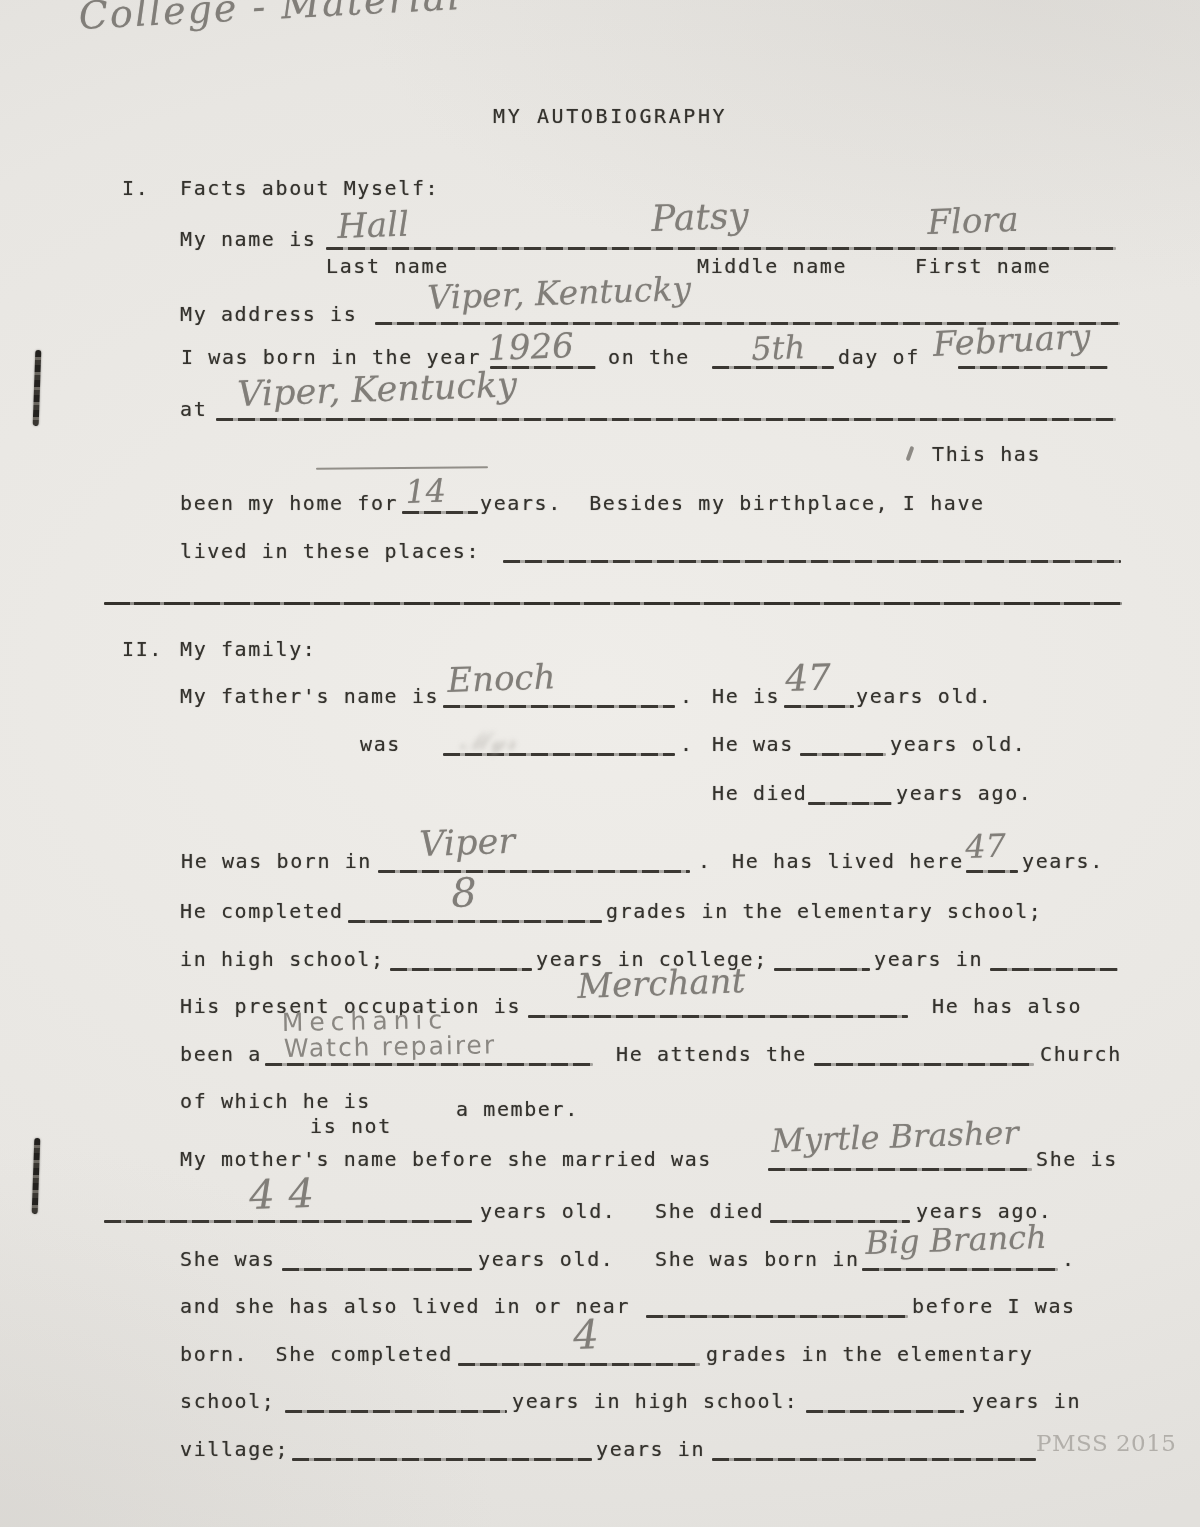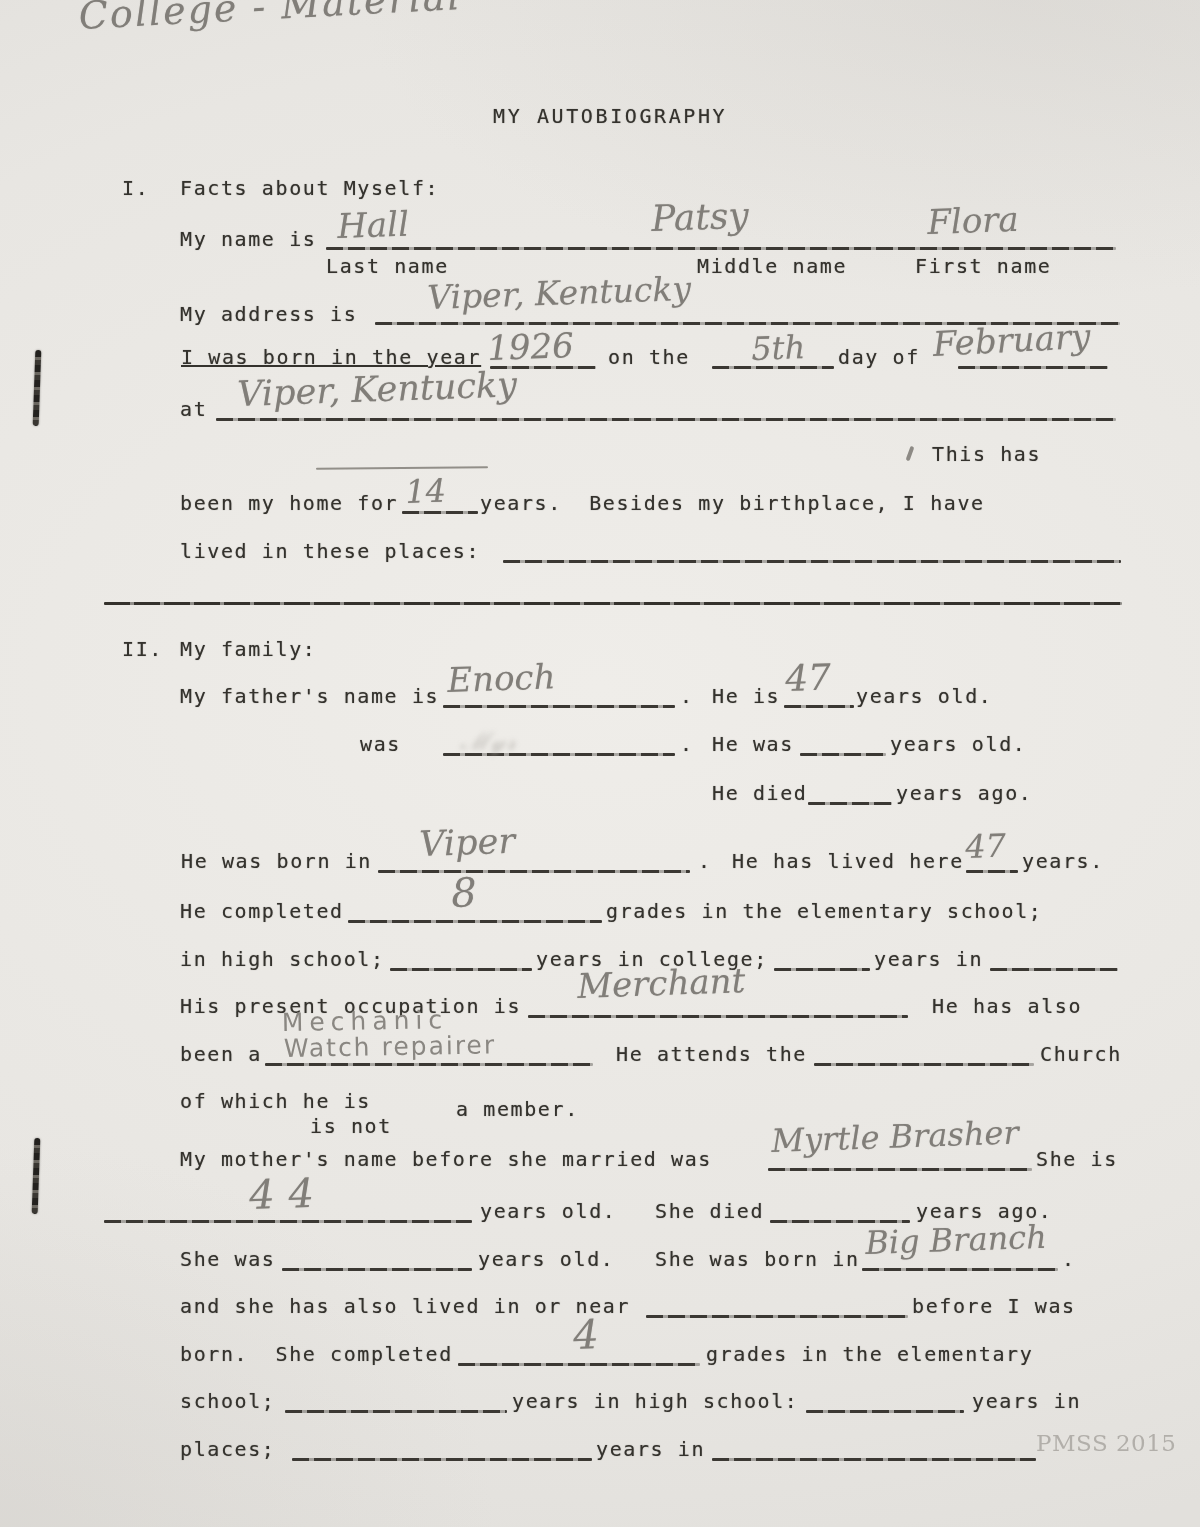--- a/index.html
+++ b/index.html
@@ -76,21 +76,21 @@
   <span class="hw" style="left:652px;top:198px;font-size:36px;">Patsy</span>
   <span class="hw" style="left:928px;top:202px;font-size:34px;">Flora</span>
   <span class="t" style="left:326px;top:255px;">Last name</span>
   <span class="t" style="left:657px;top:255px;padding-left:40px;">Middle name</span>
   <span class="t" style="left:915px;top:255px;">First name</span>
 
   <span class="t" style="left:180px;top:303px;">My address is</span>
   <div class="ul" style="left:375px;top:322px;width:745px;"></div>
   <span class="hw" style="left:428px;top:278px;font-size:33px;">Viper, Kentucky</span>
 
-  <span class="t" style="left:181px;top:346px;text-decoration:underline;">I was born in the year</span>
+  <span class="t" style="left:181px;top:346px;">I was born in the year</span>
   <div class="ul" style="left:490px;top:366px;width:106px;"></div>
   <span class="hw" style="left:488px;top:328px;font-size:34px;">1926</span>
   <span class="t" style="left:608px;top:346px;">on the</span>
   <div class="ul" style="left:712px;top:366px;width:122px;"></div>
   <span class="hw" style="left:752px;top:330px;font-size:32px;">5th</span>
   <span class="t" style="left:838px;top:346px;">day of</span>
   <div class="ul" style="left:958px;top:366px;width:150px;"></div>
   <span class="hw" style="left:934px;top:324px;font-size:34px;transform:rotate(-3deg);">February</span>
 
   <span class="t" style="left:180px;top:398px;">at</span>
@@ -200,20 +200,20 @@
   <div class="ul" style="left:458px;top:1363px;width:242px;"></div>
   <span class="hw" style="left:574px;top:1312px;font-size:40px;">4</span>
   <span class="t" style="left:706px;top:1343px;">grades in the elementary</span>
 
   <span class="t" style="left:180px;top:1390px;">school;</span>
   <div class="ul" style="left:285px;top:1410px;width:222px;"></div>
   <span class="t" style="left:512px;top:1390px;">years in high school:</span>
   <div class="ul" style="left:806px;top:1410px;width:158px;"></div>
   <span class="t" style="left:972px;top:1390px;">years in</span>
 
-  <span class="t" style="left:180px;top:1438px;">places;</span>
+  <span class="t" style="left:180px;top:1438px;">village;</span>
   <div class="ul" style="left:292px;top:1458px;width:300px;"></div>
   <span class="t" style="left:596px;top:1438px;">years in</span>
   <div class="ul" style="left:712px;top:1458px;width:324px;"></div>
 
   <span class="wm" style="left:1036px;top:1430px;">PMSS 2015</span>
 
 </div>
 
 </body></html>

